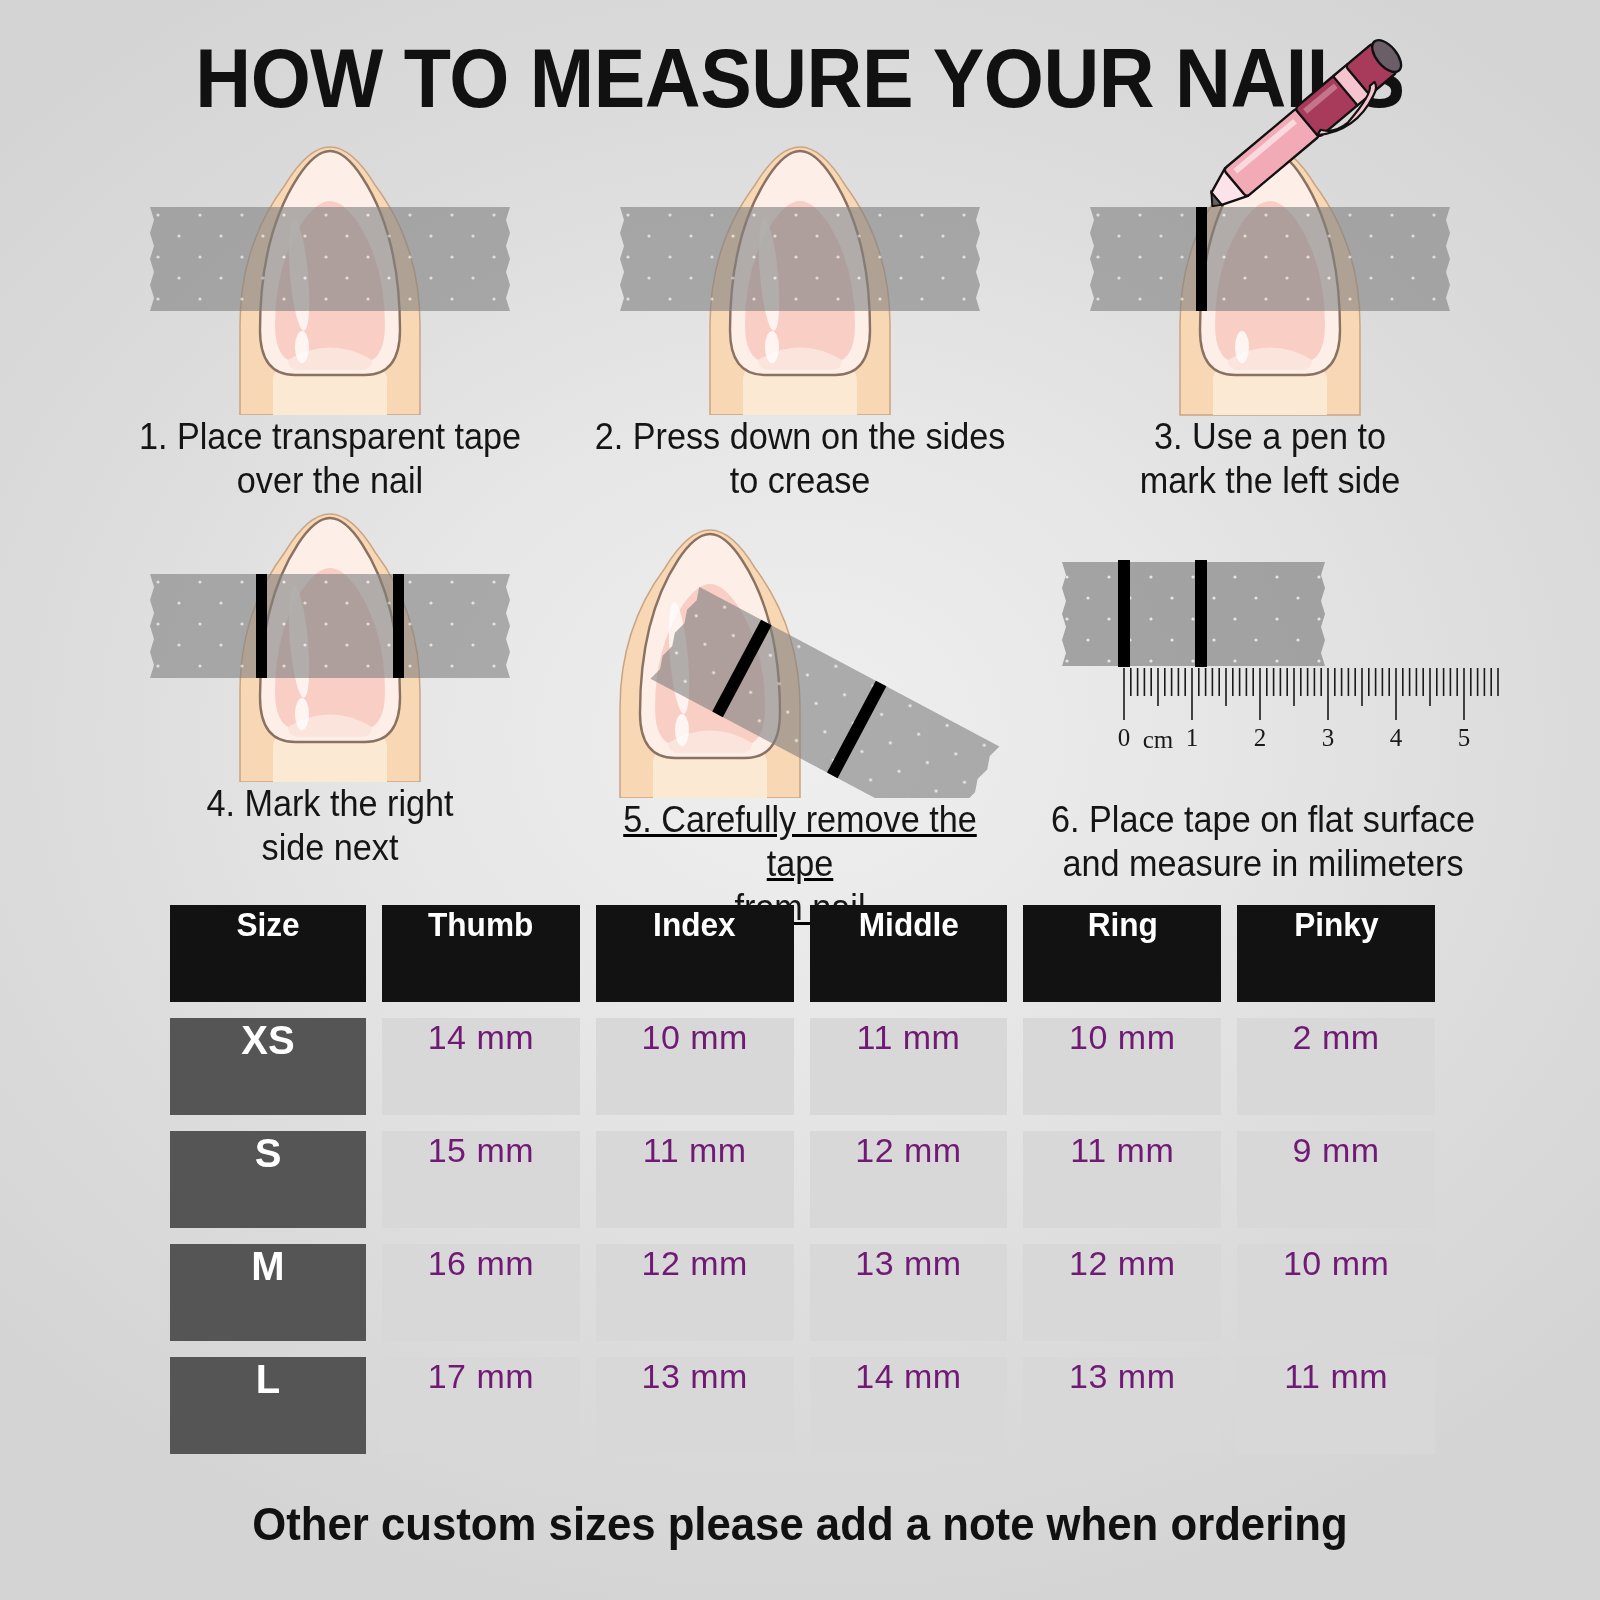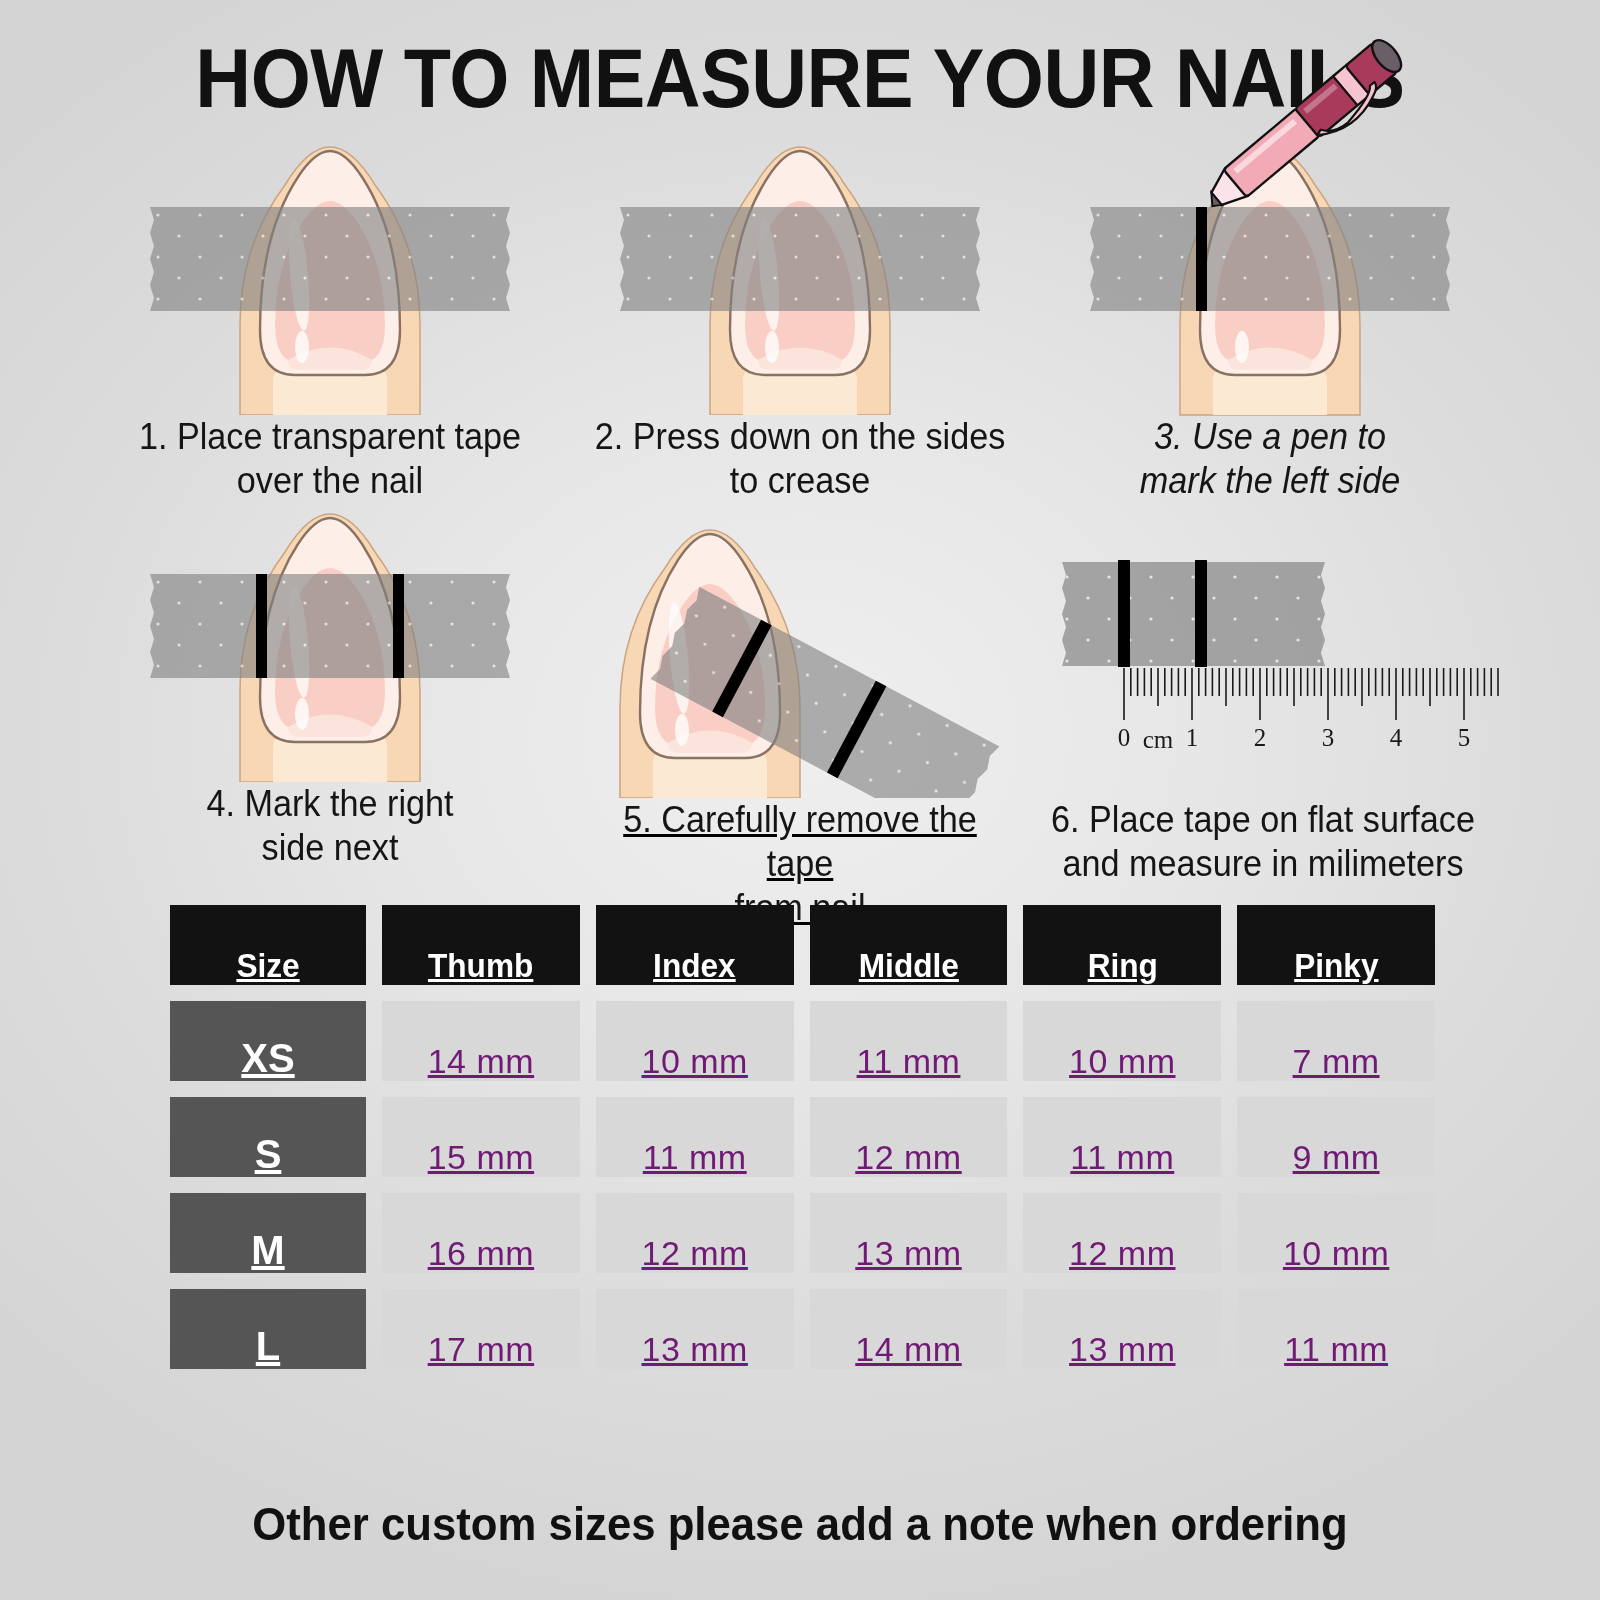--- a/index.html
+++ b/index.html
@@ -49,23 +49,22 @@
     font-size:25px;color:#1a1a1a;
     text-align:center;width:40px;margin-left:-20px;
   }
 
   
   #table{
     position:absolute;left:170px;top:905px;width:1265px;
   }
   .trow{display:flex;gap:16px;margin-bottom:16px;}
   .cell{
-    height:80px;display:flex;align-items:flex-end;justify-content:center;
+    height:97px;display:flex;align-items:flex-start;justify-content:center;
     font-size:32px;
-    text-decoration:underline;
   }
   .c-size{width:196px;flex:none;}
   .c-data{flex:1;}
   .hdr{
     background:#121212;color:#fff;font-weight:bold;font-size:34px;
     transform:none;
   }
   .hdr span{display:block;transform:scaleX(0.93);}
   .sizecell{
     background:#555555;color:#ffffff;font-weight:bold;font-size:40px;
@@ -154,21 +153,21 @@
                    L400 186 L396 173 L400 160 L396 147 L400 134 L396 121 L400 108 L396 95 L400 82 Z" fill="url(#dots2)"></path>
         </g>
       </svg>
     </div>
     <div class="caption">
       <div>2. Press down on the sides</div>
       <div>to crease</div>
     </div>
   </div>
 
-  <div class="step" style="left:1050px;top:125px;font-style:italic;">
+  <div class="step" style="left:1050px;top:125px;">
     <div class="art">
       <svg width="440" height="290" viewBox="0 0 440 290" style="overflow:visible">
         <defs>
           <pattern id="dots3" width="42" height="42" patternUnits="userSpaceOnUse">
             <circle cx="6" cy="6" r="1.6" fill="#ffffff" opacity="0.75"></circle>
             <circle cx="27" cy="27" r="1.6" fill="#ffffff" opacity="0.75"></circle>
           </pattern>
         </defs>
         <path d="M130 290 L130 200 Q130 120 175 60 Q198 22 220 22 Q242 22 265 60 Q310 120 310 200 L310 290 Z" fill="#f8d7b5" stroke="#c9a483" stroke-width="1.5"></path>
         <path d="M163 290 L163 255 Q163 242 180 242 L260 242 Q277 242 277 255 L277 290 Z" fill="#fce9d4"></path>
@@ -406,21 +405,21 @@
           <span>Pinky</span>
         </div>
     </div>
 
     <div class="trow">
       <div class="cell c-size sizecell">XS</div>
       <div class="cell c-data datacell">14 mm</div>
       <div class="cell c-data datacell">10 mm</div>
       <div class="cell c-data datacell">11 mm</div>
       <div class="cell c-data datacell">10 mm</div>
-      <div class="cell c-data datacell">7 mm</div>
+      <div class="cell c-data datacell">2 mm</div>
     </div>
 
     <div class="trow">
       <div class="cell c-size sizecell">S</div>
       <div class="cell c-data datacell">15 mm</div>
       <div class="cell c-data datacell">11 mm</div>
       <div class="cell c-data datacell">12 mm</div>
       <div class="cell c-data datacell">11 mm</div>
       <div class="cell c-data datacell">9 mm</div>
     </div>

